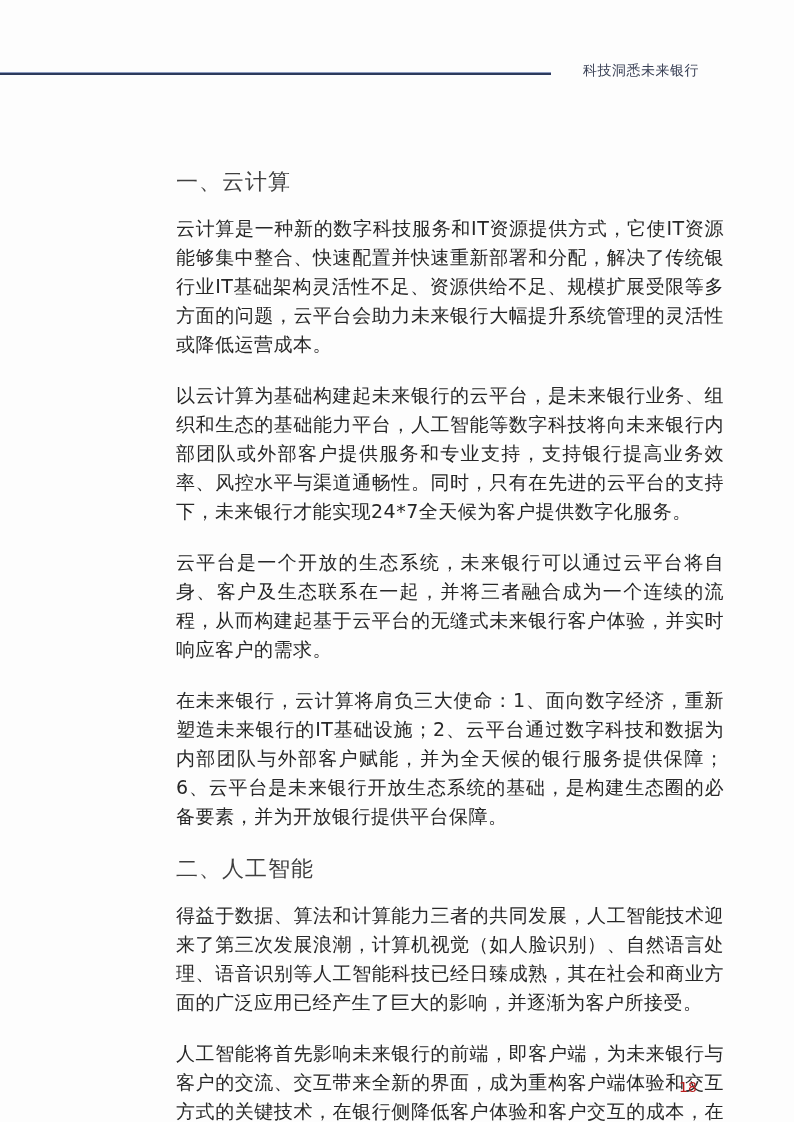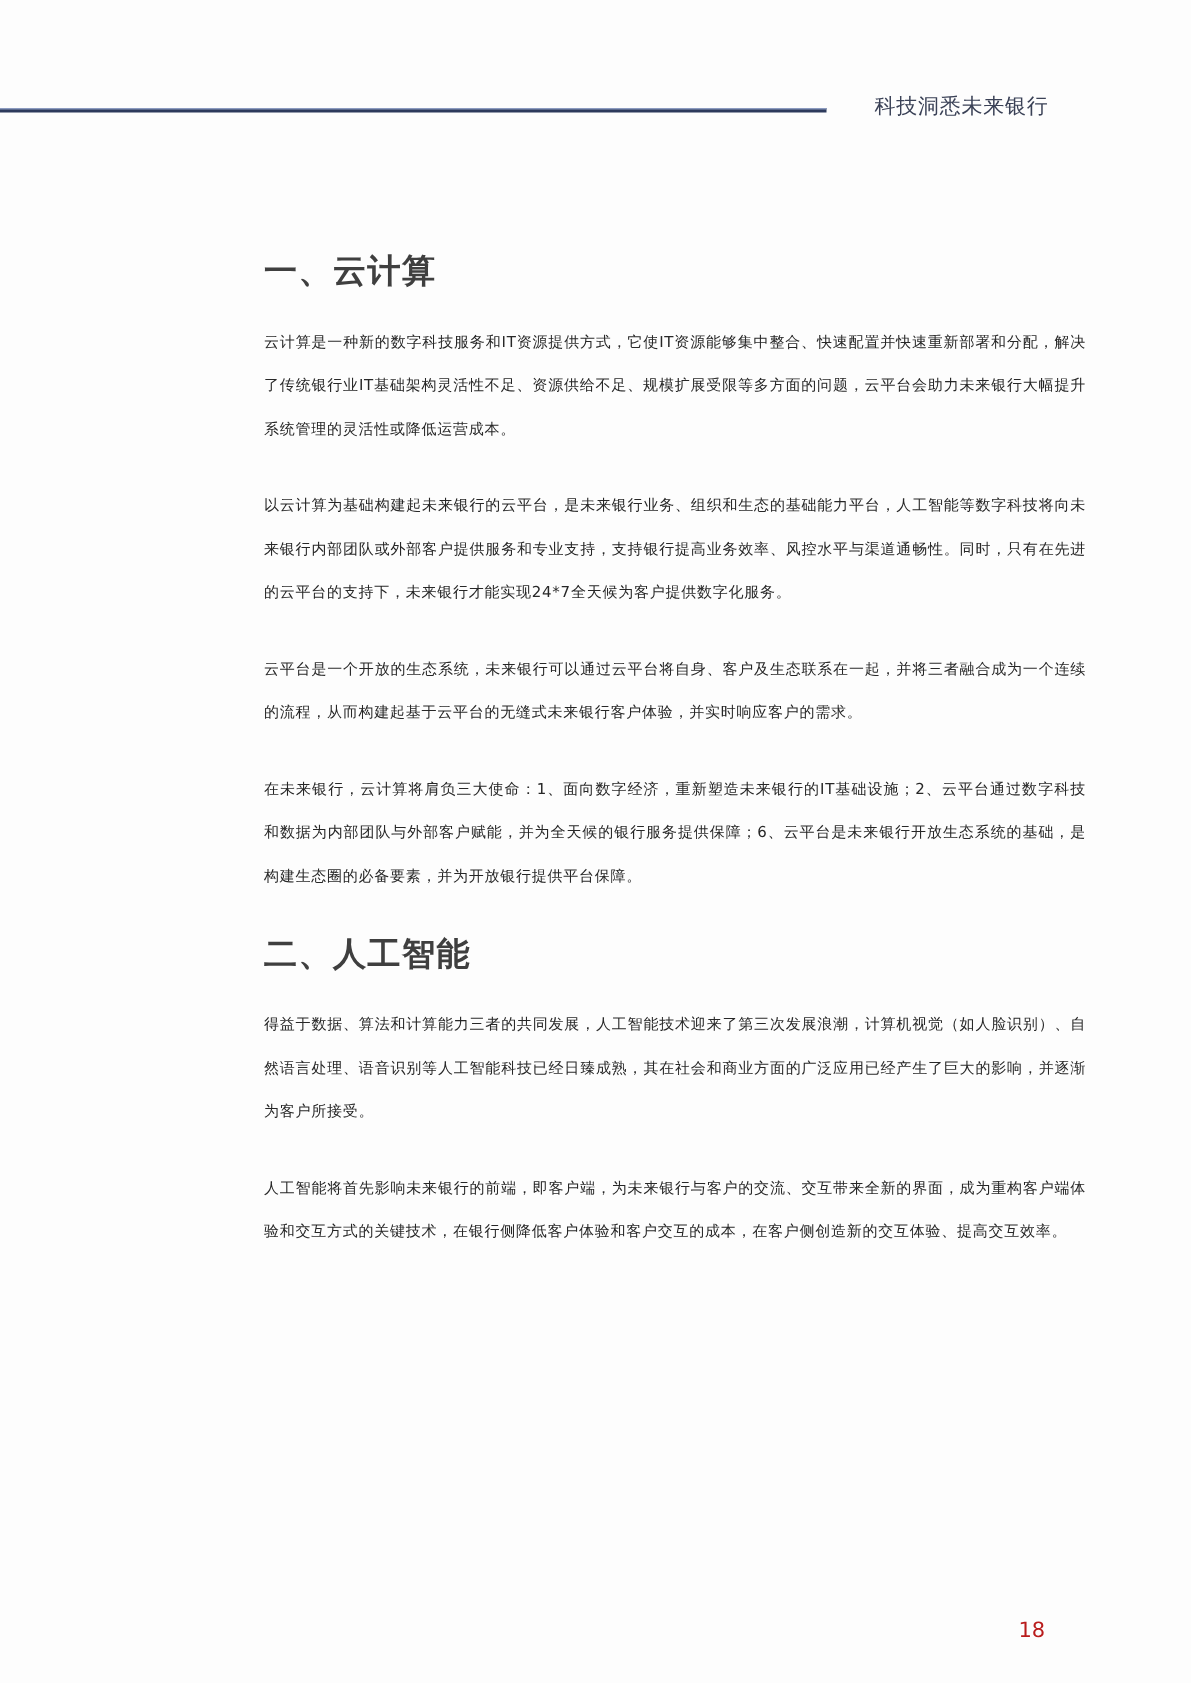--- a/index.html
+++ b/index.html
@@ -36,28 +36,28 @@
       white-space: nowrap;
     }
     .content {
       position: absolute;
       left: 176px;
       top: 166px;
       width: 548px;
     }
     .section-heading {
       font-size: 22px;
-      font-weight: bold;
+      font-weight: normal;
       color: #3f3f3f;
       margin: 0 0 16px 0;
       line-height: 32px;
       letter-spacing: 1px;
     }
     .para {
-      font-size: 10px;
+      font-size: 19px;
       line-height: 29px;
       color: #272727;
       margin: 0 0 22px 0;
       text-align: justify;
       letter-spacing: 0.5px;
     }
     .section + .section {
       margin-top: 20px;
     }
     .page-number {

